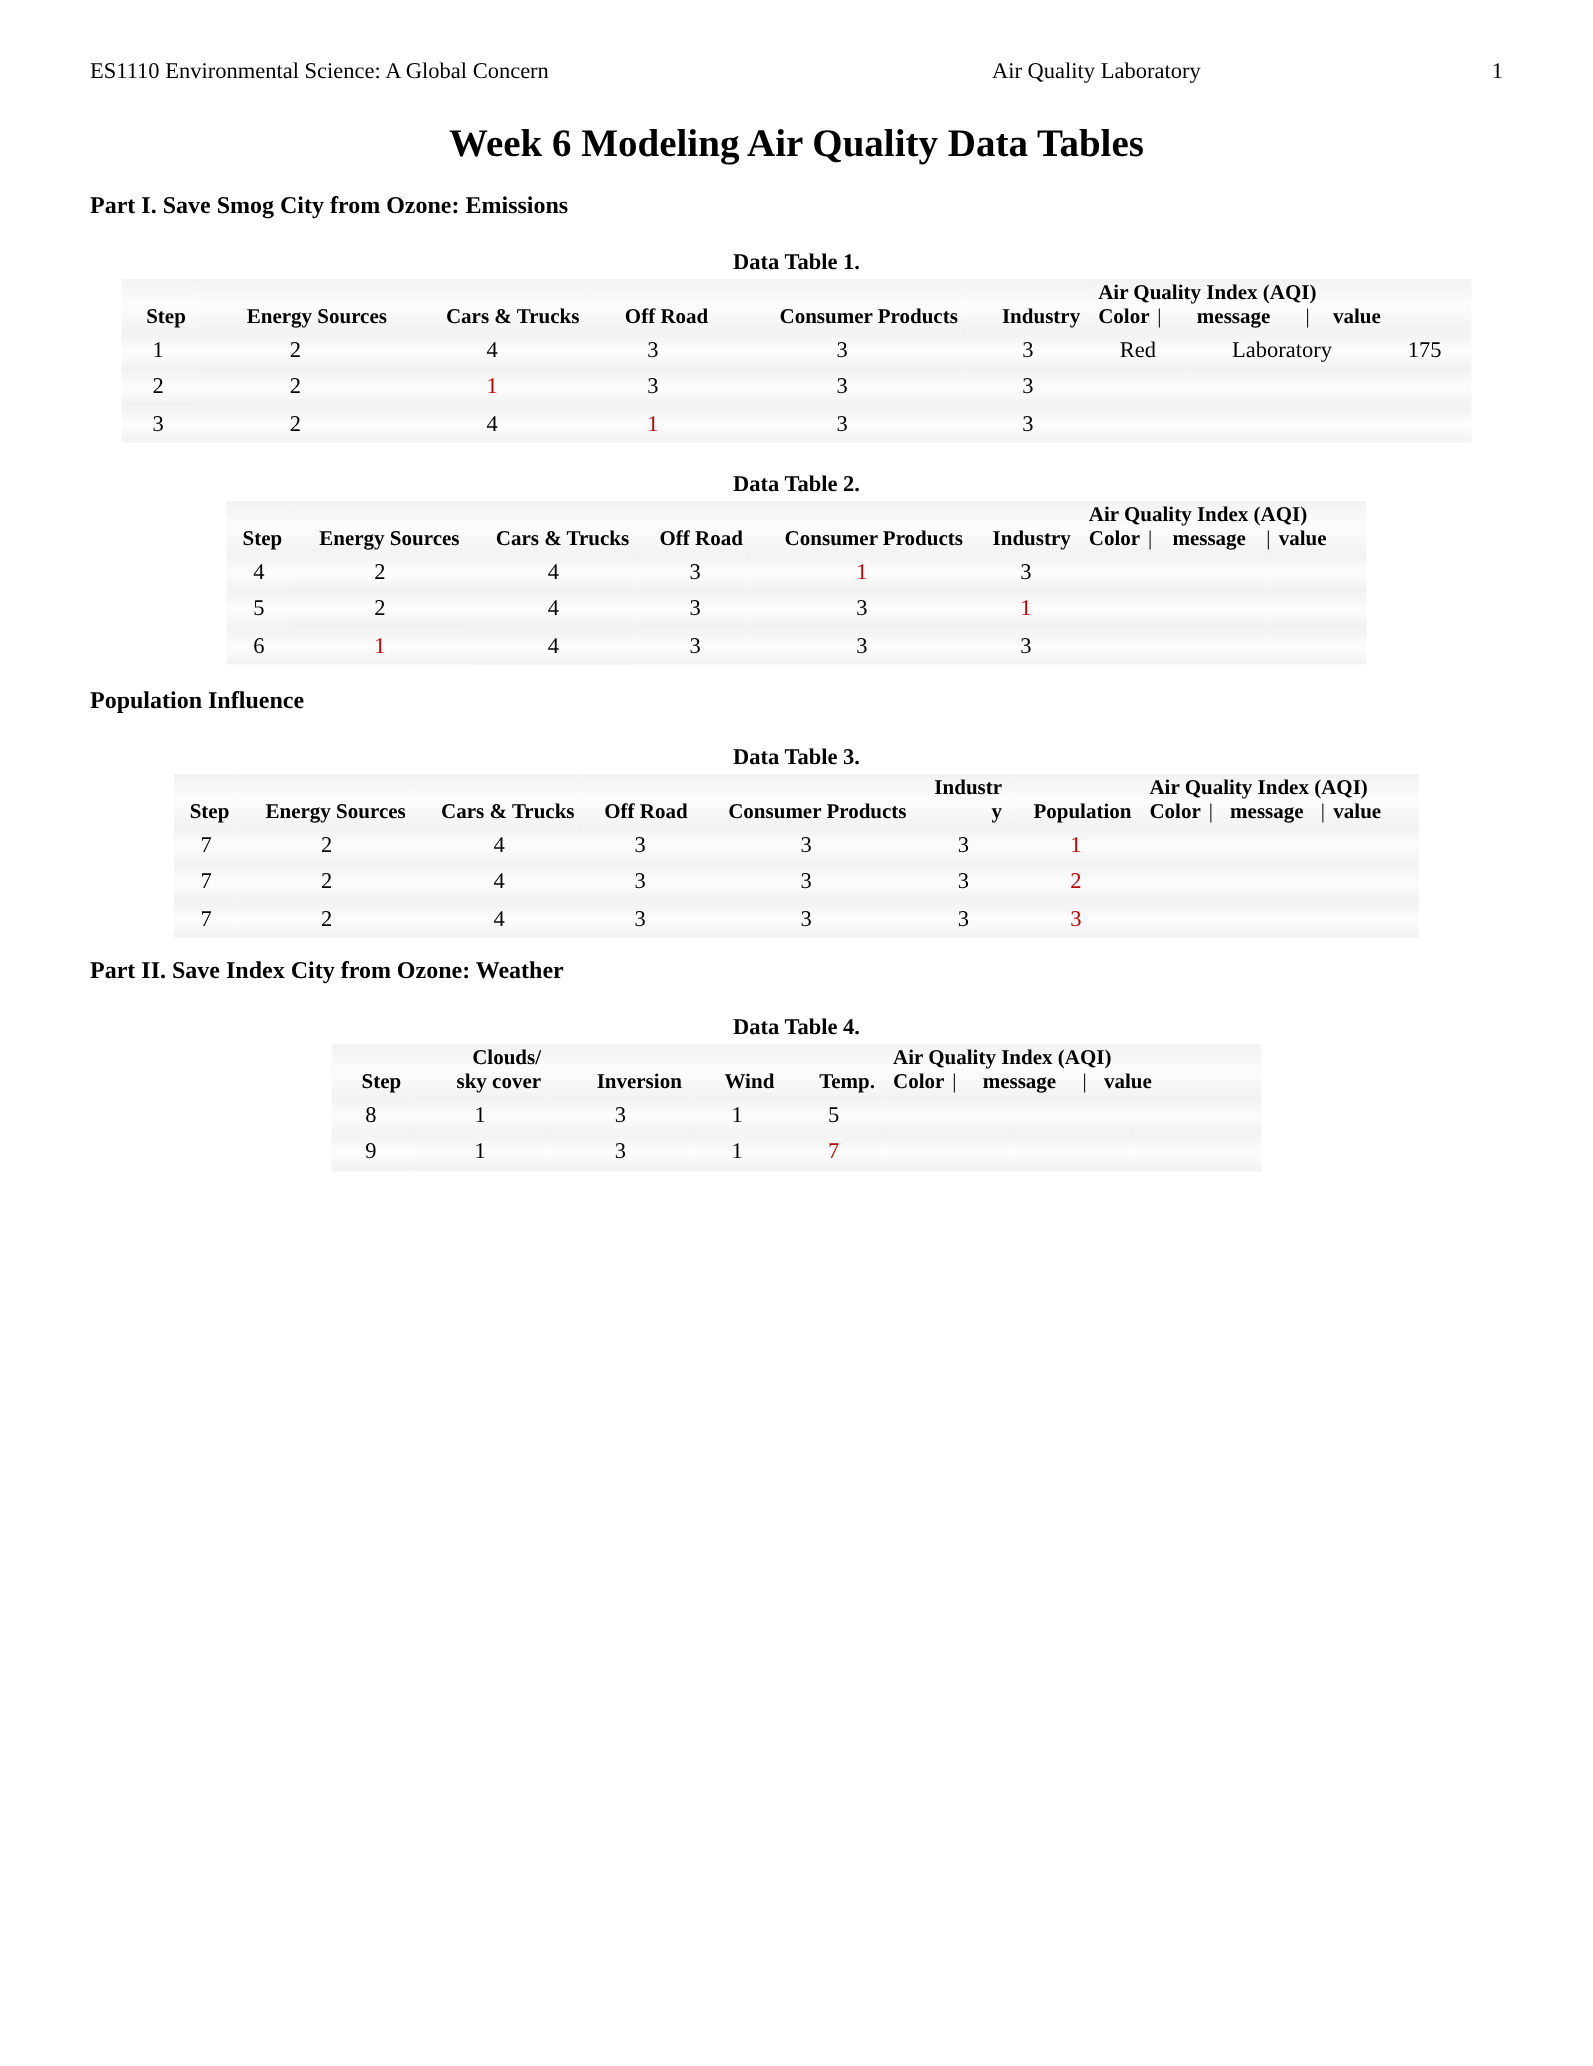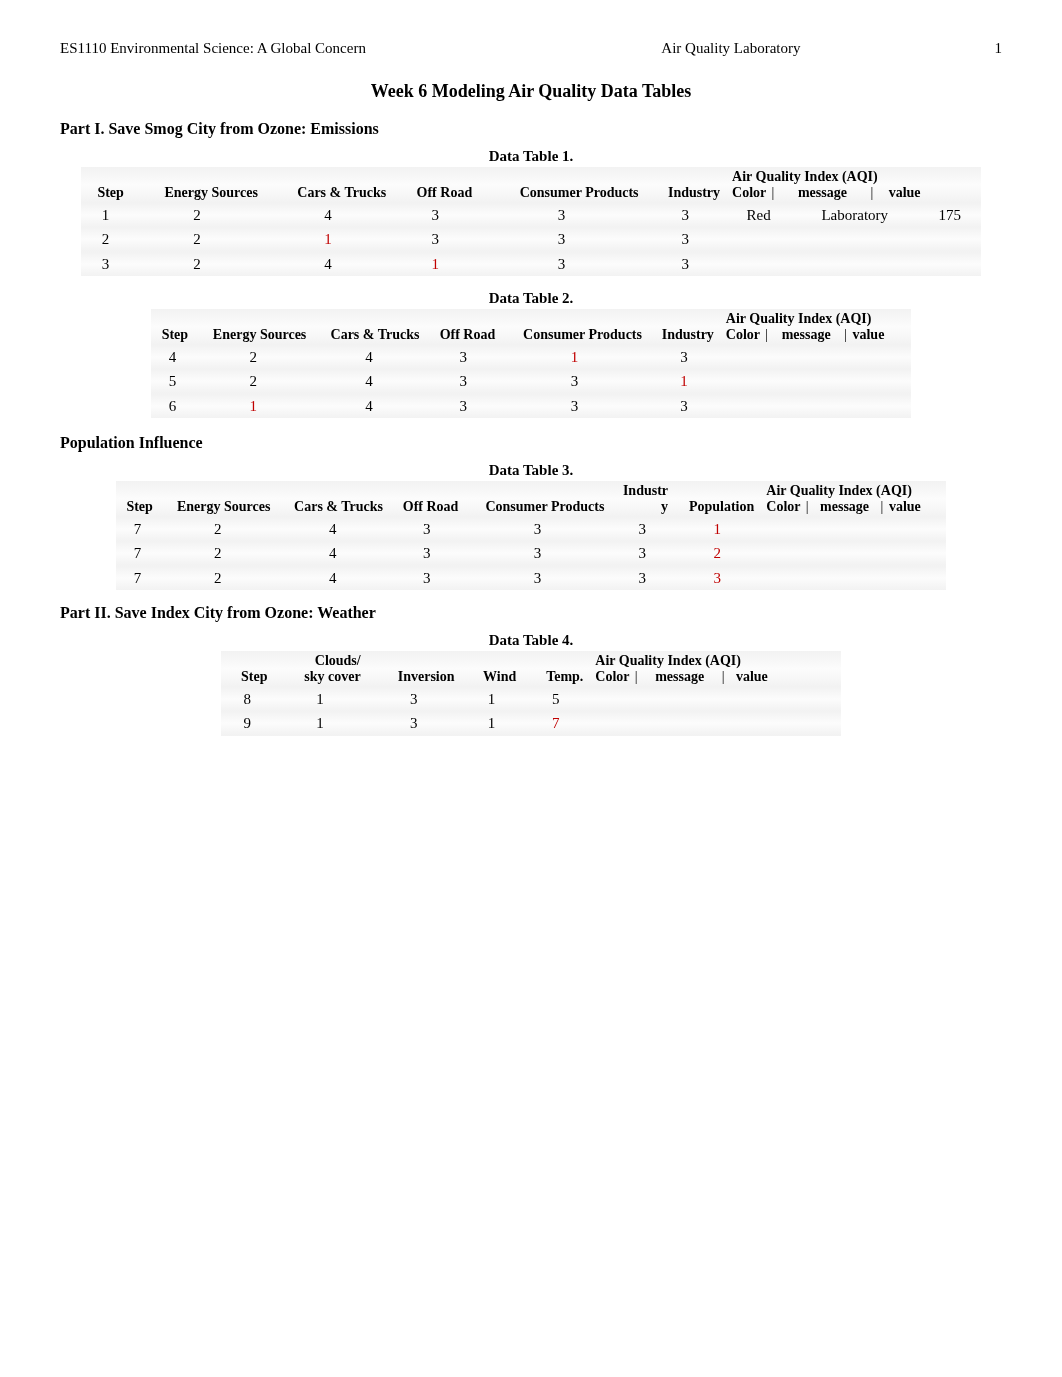--- a/index.html
+++ b/index.html
@@ -21,33 +21,33 @@
       align-items: baseline;
       margin-bottom: 24px;
       font-size: 15px;
     }
     .header-center { flex: 1; text-align: left; }
     .header-left { flex: 2; }
     .header-right { width: 40px; text-align: right; }
     h1.page-title {
       text-align: center;
       font-weight: bold;
-      font-size: 18px;
+      font-size: 26px;
       margin: 20px 0 18px 0;
     }
     h2.section-title {
       font-weight: bold;
       font-size: 16px;
       margin: 14px 0 10px 0;
     }
     .table-caption {
       text-align: center;
       font-weight: bold;
       font-size: 15px;
-      margin-top: 4px;
+      margin-top: 20px;
       margin-bottom: 2px;
     }
     table {
       border-collapse: collapse;
       margin: 0 auto 14px auto;
     }
     th {
       font-weight: bold;
       font-size: 14px;
       padding: 2px 6px;

